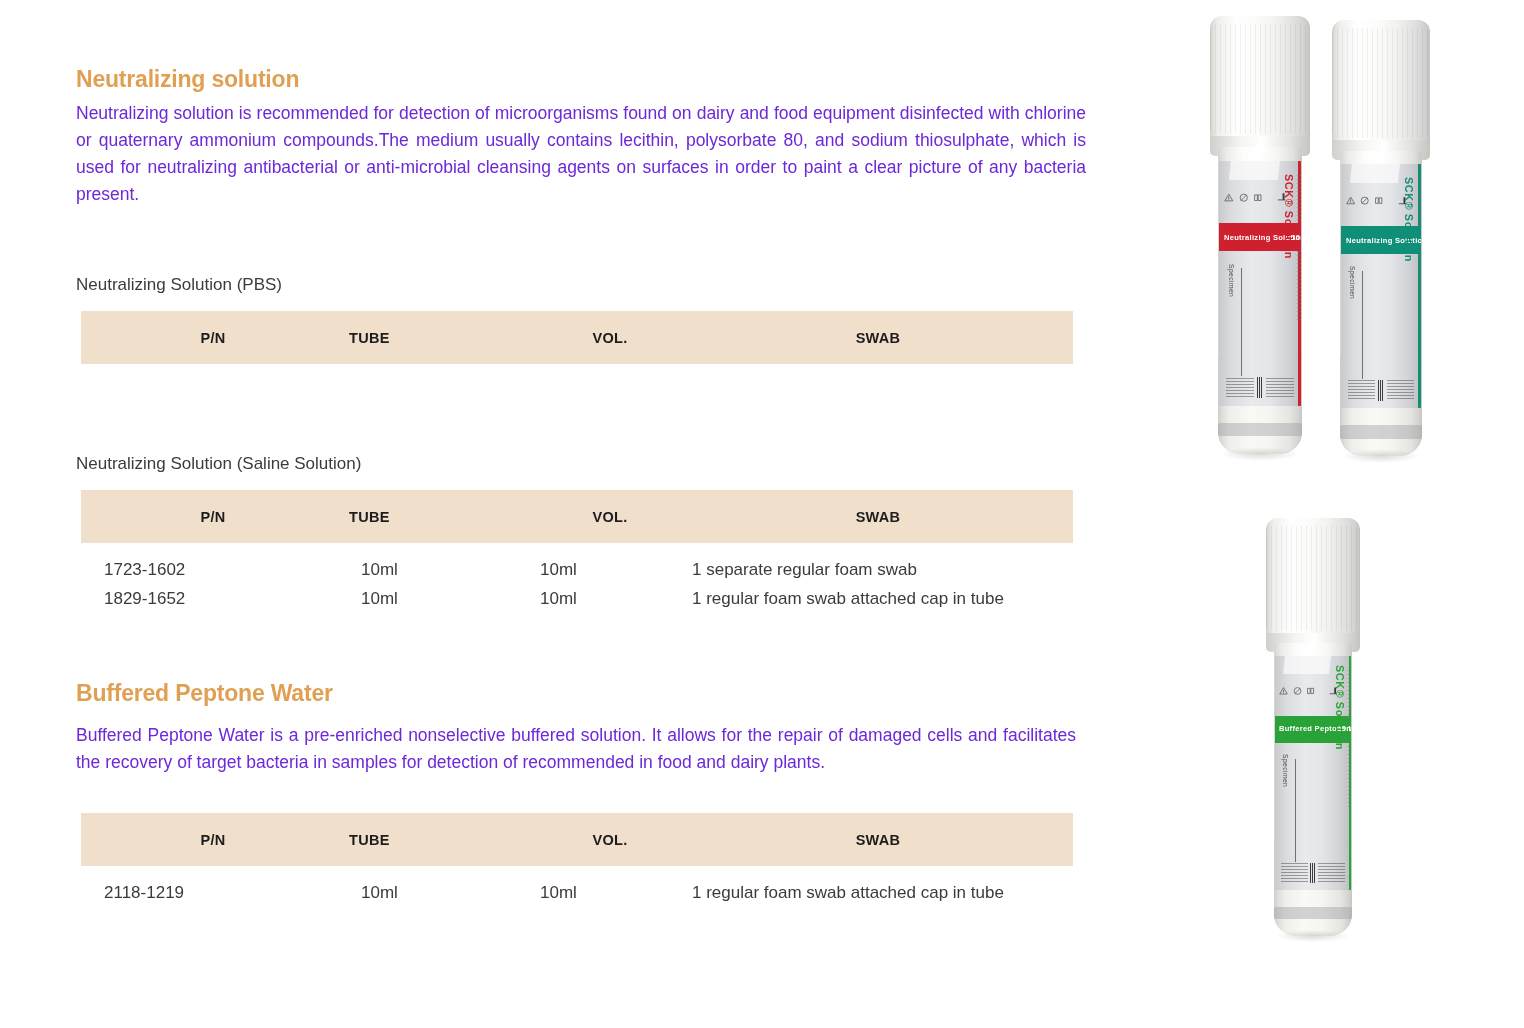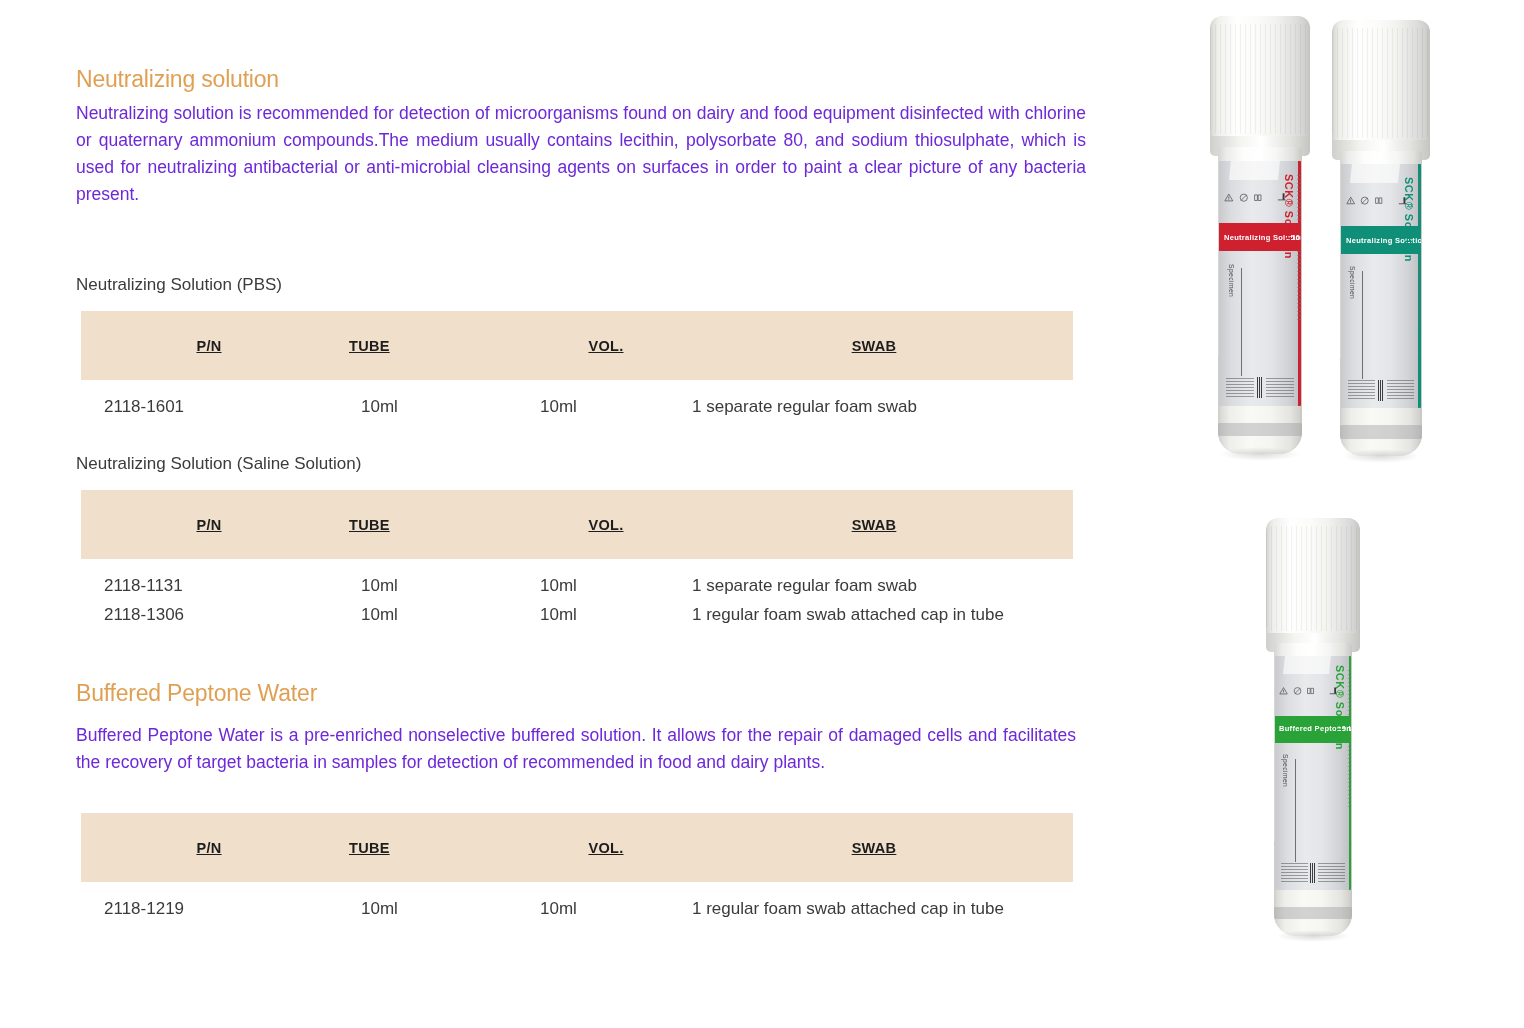--- a/index.html
+++ b/index.html
@@ -21,21 +21,21 @@
   
   .content {
     position: absolute;
     left: 76px;
     top: 0;
     width: 1010px;
   }
 
   .section-heading {
     color: #e0a053;
-    font-weight: normal;
+    font-weight: bold;
     font-size: 23px;
     letter-spacing: -0.2px;
     margin: 0;
     line-height: 1;
   }
 
   .body-text {
     font-size: 17.5px;
     line-height: 27px;
     color: #6d28d9;
@@ -58,24 +58,23 @@
   }
   .spec-table thead tr {
     background: #f0dfcb;
   }
   .spec-table th {
     font-size: 14.5px;
     font-weight: bold;
     color: #1d1d1d;
     letter-spacing: 0.3px;
     height: 45px;
-    padding: 12px;
+    padding: 4px;
     text-align: center;
     vertical-align: middle;
-    text-decoration: underline;
   }
   .spec-table td {
     font-size: 17px;
     color: #3b3b3b;
     height: 29px;
     padding: 0;
     vertical-align: middle;
     white-space: nowrap;
   }
   .spec-table tbody tr:first-child td { padding-top: 12px; }
@@ -360,26 +359,20 @@
       </colgroup>
       <thead>
         <tr>
           <th class="c-pn">P/N</th>
           <th class="c-tube">TUBE</th>
           <th class="c-vol">VOL.</th>
           <th class="c-swab">SWAB</th>
         </tr>
       </thead>
       <tbody>
-        <tr>
-          <td class="c-pn">2118-1601</td>
-          <td class="c-tube">10ml</td>
-          <td class="c-vol">10ml</td>
-          <td class="c-swab">1 separate regular foam swab</td>
-        </tr>
       </tbody>
     </table>
   </div>
 
   <div class="table-caption pos" style="top:453px;">Neutralizing Solution (Saline Solution)</div>
 
   <div class="pos" style="top:490px; left:5px;">
     <table class="spec-table">
       <colgroup>
         <col class="col-pn">
@@ -390,27 +383,27 @@
       <thead>
         <tr>
           <th class="c-pn">P/N</th>
           <th class="c-tube">TUBE</th>
           <th class="c-vol">VOL.</th>
           <th class="c-swab">SWAB</th>
         </tr>
       </thead>
       <tbody>
         <tr>
-          <td class="c-pn">2118-1131</td>
+          <td class="c-pn">1723-1602</td>
           <td class="c-tube">10ml</td>
           <td class="c-vol">10ml</td>
           <td class="c-swab">1 separate regular foam swab</td>
         </tr>
         <tr>
-          <td class="c-pn">2118-1306</td>
+          <td class="c-pn">1829-1652</td>
           <td class="c-tube">10ml</td>
           <td class="c-vol">10ml</td>
           <td class="c-swab">1 regular foam swab attached cap in tube</td>
         </tr>
       </tbody>
     </table>
   </div>
 
   <h1 class="section-heading pos" style="top:682px;">Buffered Peptone Water</h1>
 

